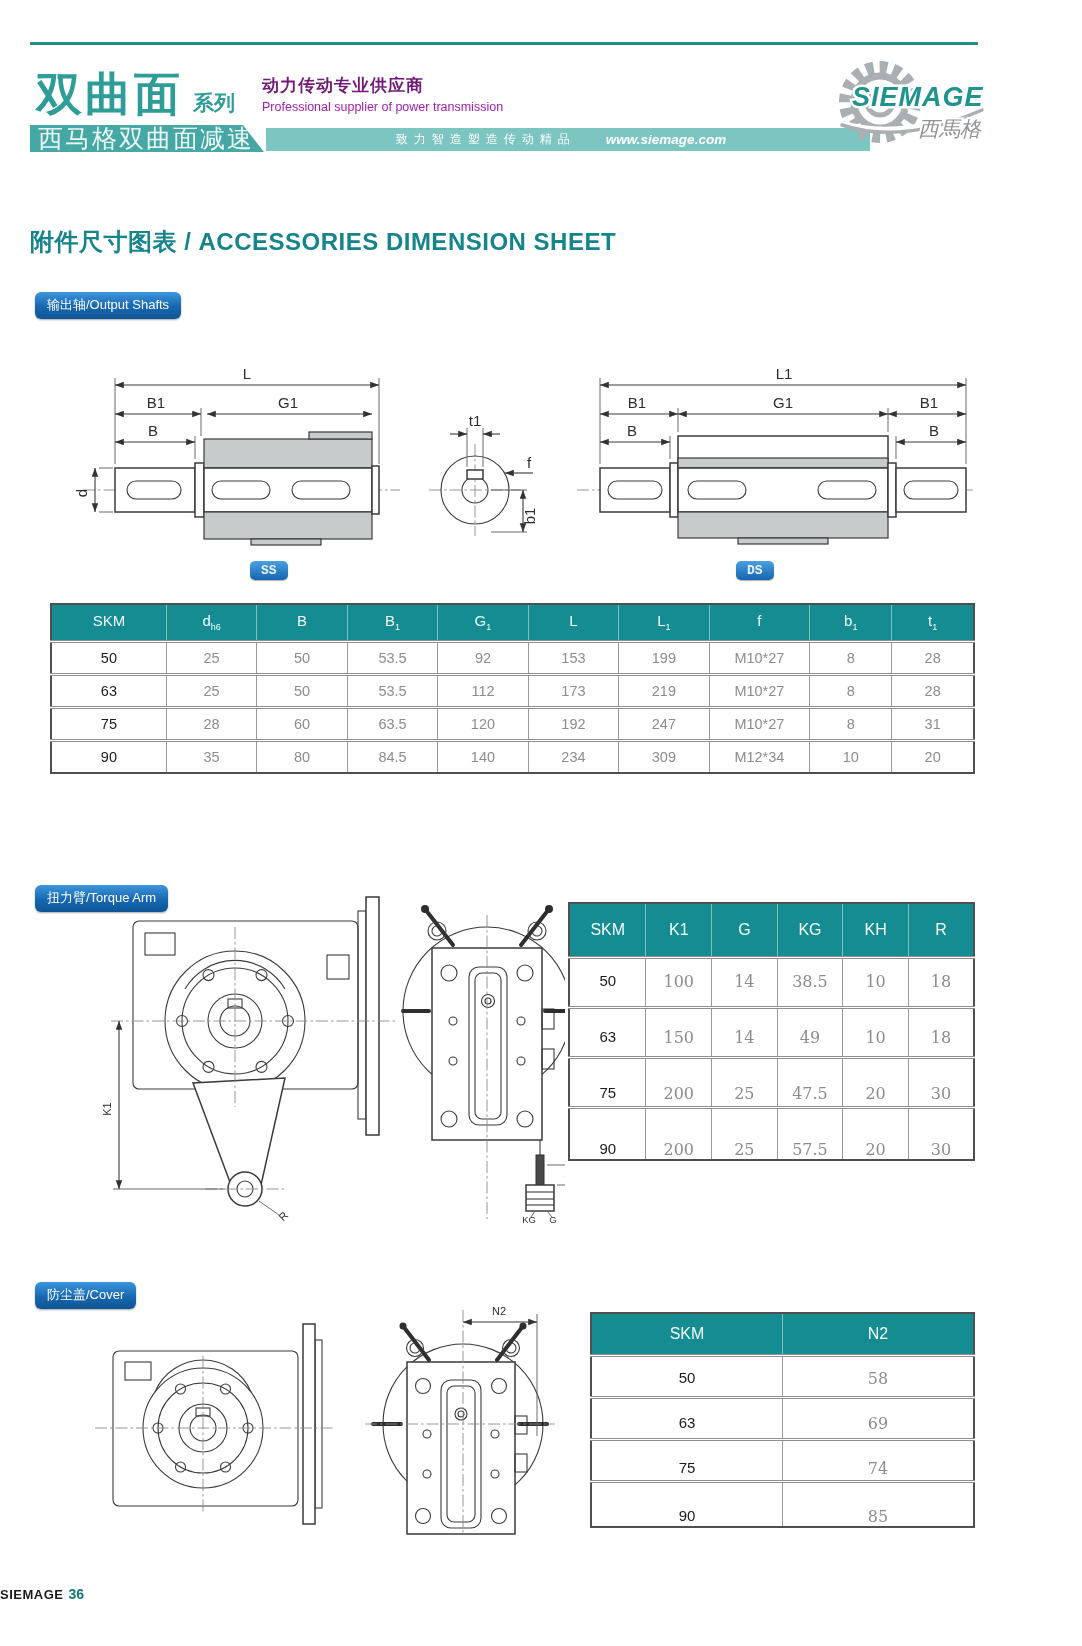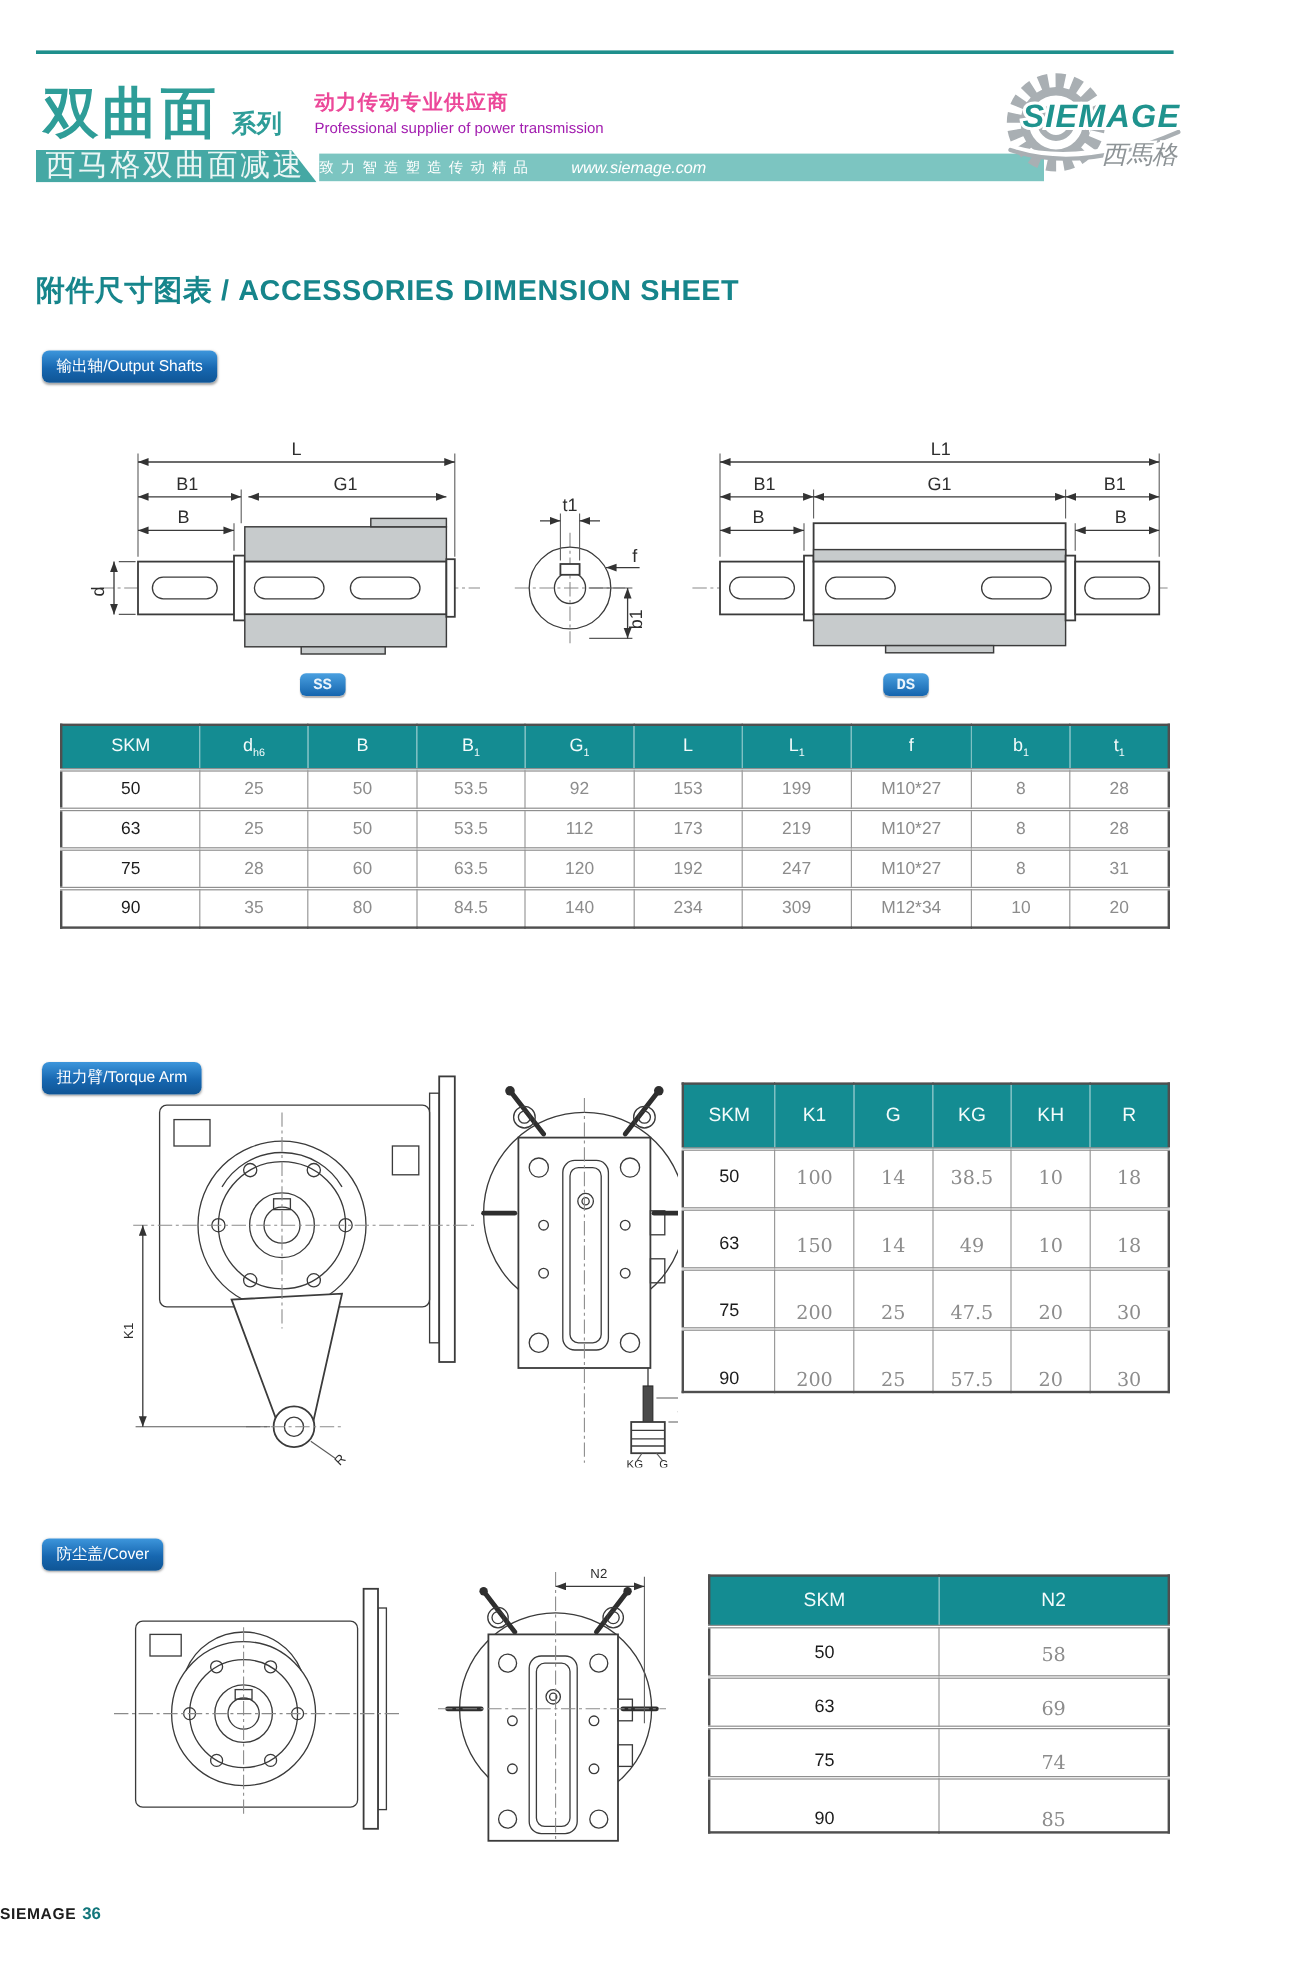--- a/index.html
+++ b/index.html
@@ -11,27 +11,27 @@
   
   .top-rule { left:30px; top:42px; width:948px; height:3px; background:#1E8F8C; }
   .series { left:36px; top:64px; display:flex; align-items:baseline; color:#2E9D98; }
   .series-main { font-size:46px; font-weight:bold; letter-spacing:3px; }
   .series-suffix { font-size:21px; font-weight:bold; margin-left:10px; }
   .banner { left:30px; top:125px; width:234px; height:27px; background:#45A8A4;
             clip-path:polygon(0 0,91% 0,100% 100%,0 100%);
             color:#ECF6F5; font-family:"Liberation Serif",serif; font-size:25px;
             letter-spacing:2px; line-height:27px; padding-left:8px; }
   .supplier { left:262px; top:74px; }
-  .supplier-cn { font-size:17px; font-weight:bold; color:#ec4899; letter-spacing:1px;font-family:Liberation Mono, monospace; }
+  .supplier-cn { font-size:17px; font-weight:bold; color:#701a75; letter-spacing:1px;font-family:Liberation Mono, monospace; }
   .supplier-en { font-size:12.5px; color:#a21caf; margin-top:3px; }
   .strip { left:266px; top:128px; width:604px; height:23px; background:#7CC5C1;
-           display:flex; align-items:center; justify-content:flex-start; gap:30px;
+           display:flex; align-items:center; justify-content:center; gap:30px;
            padding-right:14px; color:#fff; }
   .strip-slogan { font-size:12px; letter-spacing:6px; }
-  .strip-site { font-size:13.5px; font-weight:normal; font-style:italic; }
+  .strip-site { font-size:13.5px; font-weight:bold; font-style:italic; }
   .logo { left:822px; top:46px; width:170px; height:112px; }
 
   .page-title { left:30px; top:226px; font-size:24px; font-weight:bold; color:#16858B; letter-spacing:0.5px;text-align:center; }
 
   
   .badge { background:linear-gradient(180deg,#3D96DC 0%,#1767B0 55%,#0F5595 100%);
            border-radius:6px; color:#fff; font-size:13px; padding:4px 12px 5px;
            box-shadow:0 1px 2px rgba(0,0,0,.35); white-space:nowrap; }
   .b1 { left:35px; top:292px; }
   .b2 { left:35px; top:885px; }

